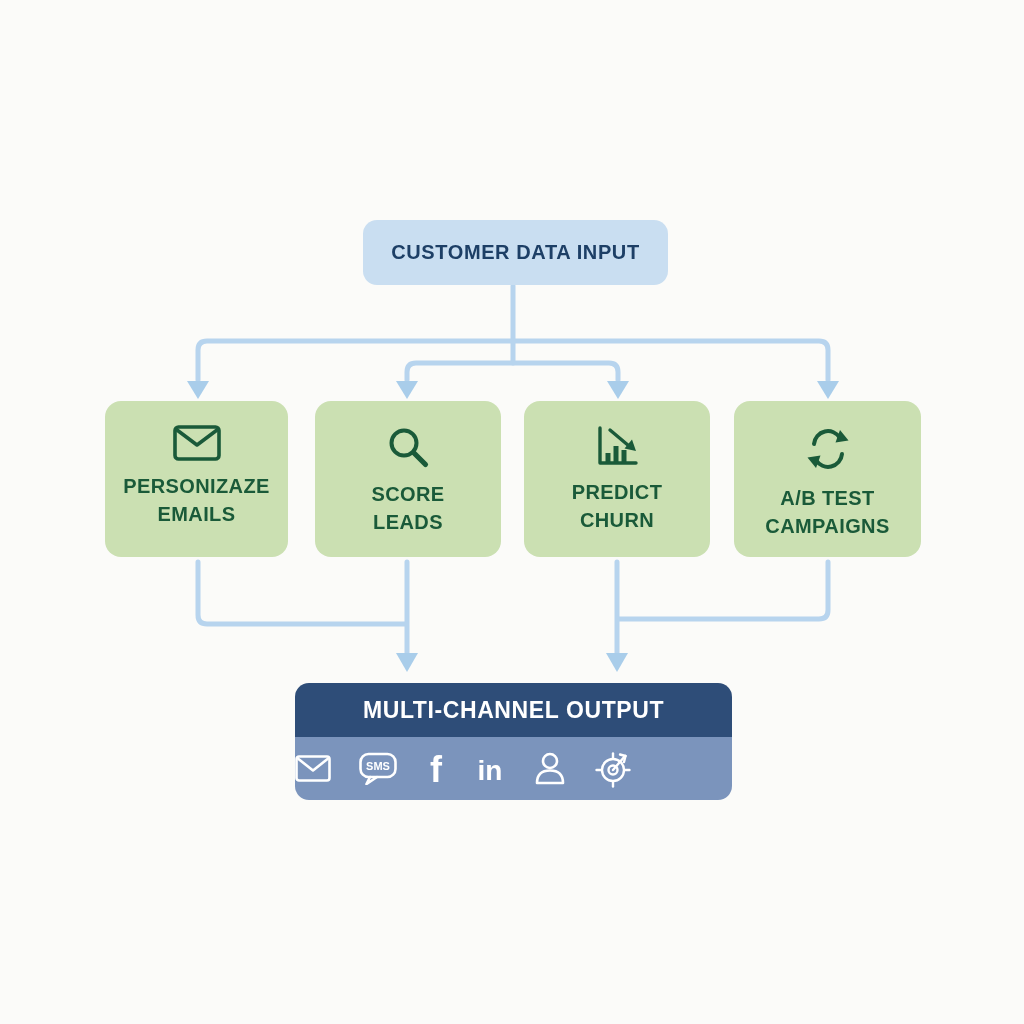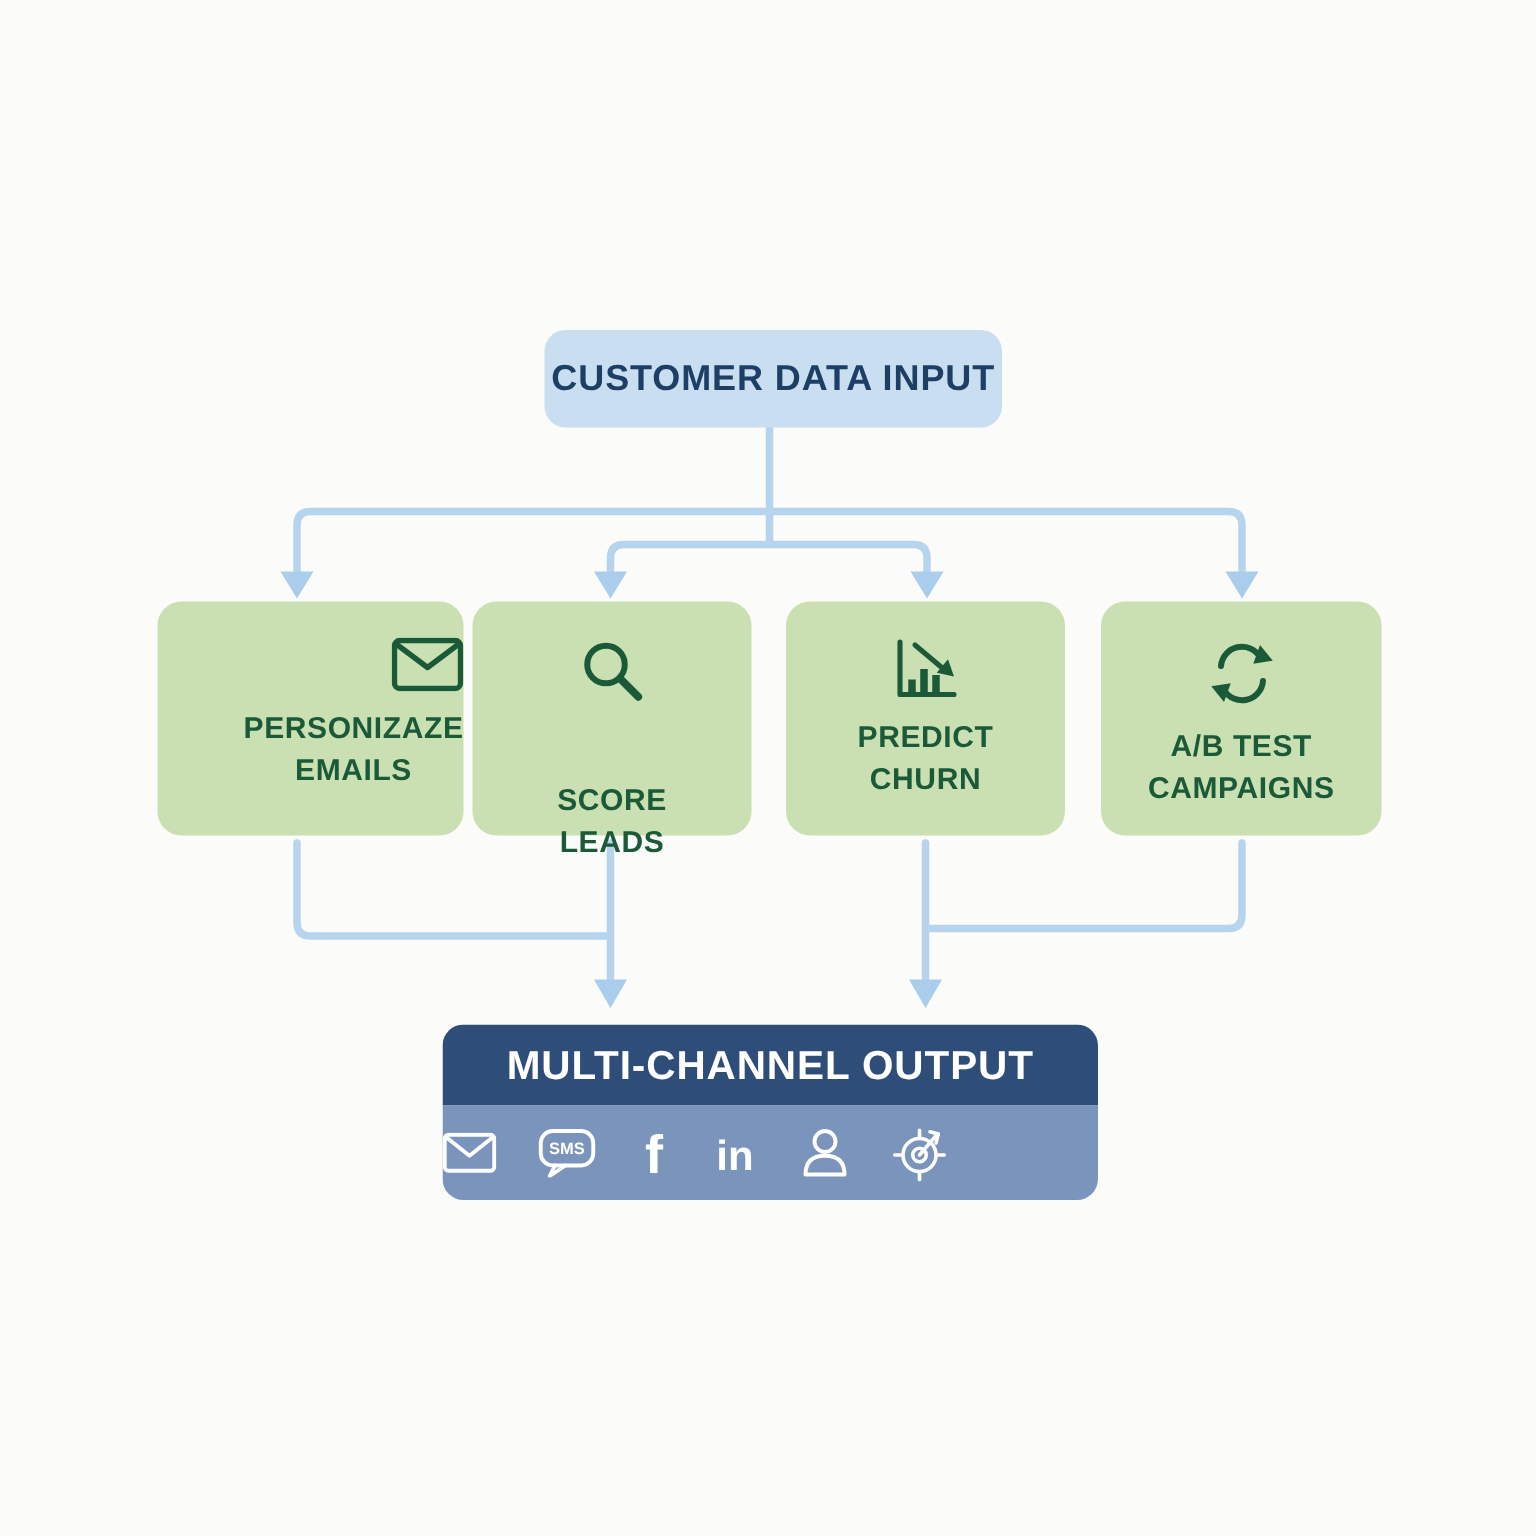--- a/index.html
+++ b/index.html
@@ -8,47 +8,47 @@
     font-family:"Liberation Sans", sans-serif; overflow:hidden;
   }
   .connectors { position:absolute; left:0; top:0; width:1024px; height:1024px; pointer-events:none; }
 
   .input-box {
     position:absolute; left:363px; top:220px; width:305px; height:65px;
     background:#c9def1; border-radius:14px;
     display:flex; align-items:center; justify-content:center;
   }
   .input-label {
-    color:#1d3f66; font-weight:bold; font-size:24px; letter-spacing:0.6px;
+    color:#1d3f66; font-weight:bold; font-size:20px; letter-spacing:0.6px;
   }
 
   .process-box {
     position:absolute; top:401px; width:186px; height:156px;
     background:#cbe0b2; border-radius:16px; box-sizing:border-box;
     display:flex; flex-direction:column; align-items:center; padding-top:24px;
   }
-  .p1 { left:105px; width:204px;align-items:flex-end; }
-  .p2 { left:315px;gap:40px; }
+  .p1 { left:105px; width:183px; }
+  .p2 { left:315px; }
   .p3 { left:524px; }
   .p4 { left:734px; width:187px; }
   .process-label {
     margin-top:11px; text-align:center; white-space:pre-line;
     color:#1a5a39; font-weight:bold; font-size:20px; line-height:1.4; letter-spacing:0.4px;
   }
   .process-icon { flex:0 0 auto; }
 
   .output-box {
     position:absolute; left:295px; top:683px; width:437px; height:117px;
     border-radius:14px; overflow:hidden;
   }
   .output-header {
     height:54px; background:#2e4d78;
     display:flex; align-items:center; justify-content:center;
   }
-  .output-title { color:#ffffff; font-weight:bold; font-size:27px; letter-spacing:0.6px; }
+  .output-title { color:#ffffff; font-weight:bold; font-size:23px; letter-spacing:0.6px; }
   .output-band {
     height:63px; background:#7b94bc;
     display:flex; align-items:center; gap:27px;
   }
   .band-icon { display:block; }
   svg text { font-family:"Liberation Sans", sans-serif; }
 </style>
 </head>
 <body>
 

